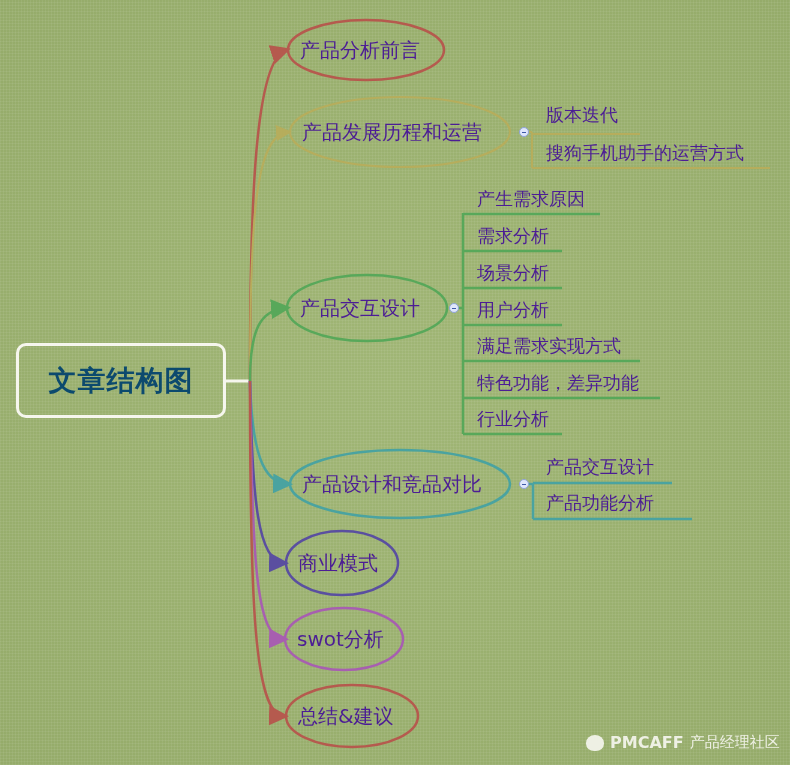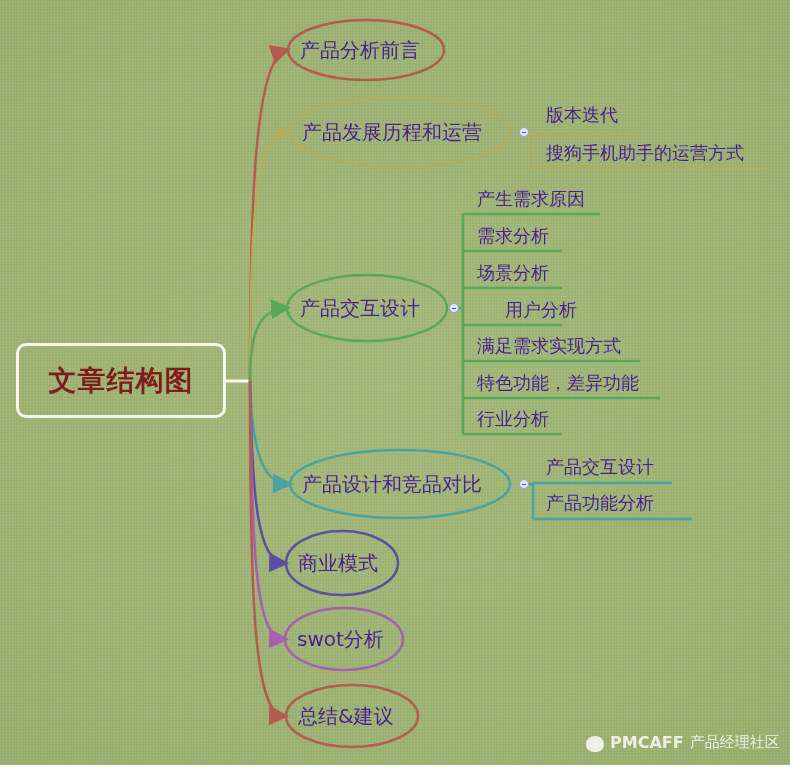--- a/index.html
+++ b/index.html
@@ -11,32 +11,32 @@
       repeating-linear-gradient(90deg, rgba(255,255,255,0.06) 0 1px, transparent 1px 3px),
       radial-gradient(ellipse at 50% 50%, rgba(255,255,255,0.05), rgba(0,0,0,0.04));
     font-family: "DejaVu Sans", "Liberation Sans", sans-serif;
   }
   #canvas { position: absolute; left: 0; top: 0; width: 790px; height: 765px; }
   .txt { position: absolute; color: #4c1d95; white-space: nowrap; line-height: 1; }
   .root {
     position: absolute; left: 16px; top: 343px; width: 210px; height: 75px;
     border: 3px solid #f6f6ee; border-radius: 10px; box-sizing: border-box;
     display: flex; align-items: center; justify-content: center;
-    color: #7f1d1d; font-size: 28px; font-weight: bold; letter-spacing: 1px;
+    color: #0c4a6e; font-size: 28px; font-weight: bold; letter-spacing: 1px;
   }
   .main { font-size: 20px; }
   .sub { font-size: 18px; text-align: center; }
   .collapse {
     position: absolute; width: 10px; height: 10px; border-radius: 50%;
     background: #dfe6fb; border: 1px solid #8ea3d8; box-sizing: border-box;
   }
   .collapse::after {
     content: ""; position: absolute; left: 2px; top: 4px; width: 4px; height: 1px; background: #3d59a8;
   }
-  .watermark { position: absolute; left: 586px; top: 733px; display: flex; align-items: flex-end; gap: 6px; color: #eef0e4; font-size: 15px; }
+  .watermark { position: absolute; left: 586px; top: 733px; display: flex; align-items: center; gap: 6px; color: #eef0e4; font-size: 15px; }
   .wm-logo { width: 18px; height: 16px; background: #eef0e4; border-radius: 50% 50% 45% 45%; }
   .wm-brand { font-weight: bold; font-size: 16px; }
 </style>
 </head>
 <body>
 
 <svg id="canvas" width="790" height="765" viewBox="0 0 790 765">
   <defs>
     <marker id="arR" markerWidth="8" markerHeight="8" refX="6" refY="4" orient="auto">
         <path d="M0,0 L8,4 L0,8 z" fill="#b55a4e"></path>
@@ -111,21 +111,21 @@
 <div class="collapse" style="left:519px;top:127px;"></div>
 <div class="collapse" style="left:449px;top:303px;"></div>
 <div class="collapse" style="left:519px;top:479px;"></div>
 
 <div class="txt sub" style="left:546px;top:106px;">版本迭代</div>
 <div class="txt sub" style="left:546px;top:144px;">搜狗手机助手的运营方式</div>
 
 <div class="txt sub" style="left:477px;top:190px;">产生需求原因</div>
 <div class="txt sub" style="left:477px;top:227px;">需求分析</div>
 <div class="txt sub" style="left:477px;top:264px;">场景分析</div>
-<div class="txt sub" style="left:477px;top:301px;margin-left:28px;">用户分析</div>
+<div class="txt sub" style="left:477px;top:301px;">用户分析</div>
 <div class="txt sub" style="left:477px;top:337px;">满足需求实现方式</div>
 <div class="txt sub" style="left:477px;top:374px;">特色功能，差异功能</div>
 <div class="txt sub" style="left:477px;top:410px;">行业分析</div>
 
 <div class="txt sub" style="left:546px;top:458px;">产品交互设计</div>
 <div class="txt sub" style="left:546px;top:494px;">产品功能分析</div>
 
 <div class="watermark">
   <span class="wm-logo"></span>
   <span class="wm-brand">PMCAFF</span>

